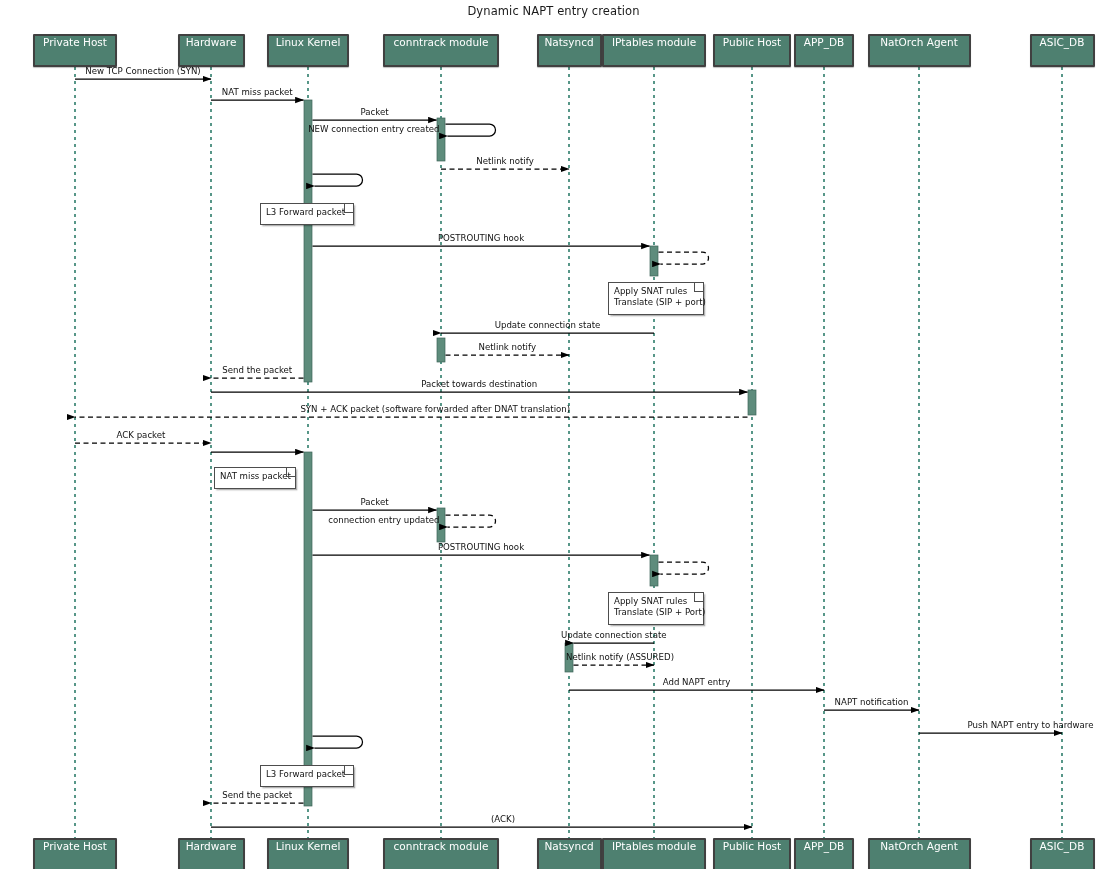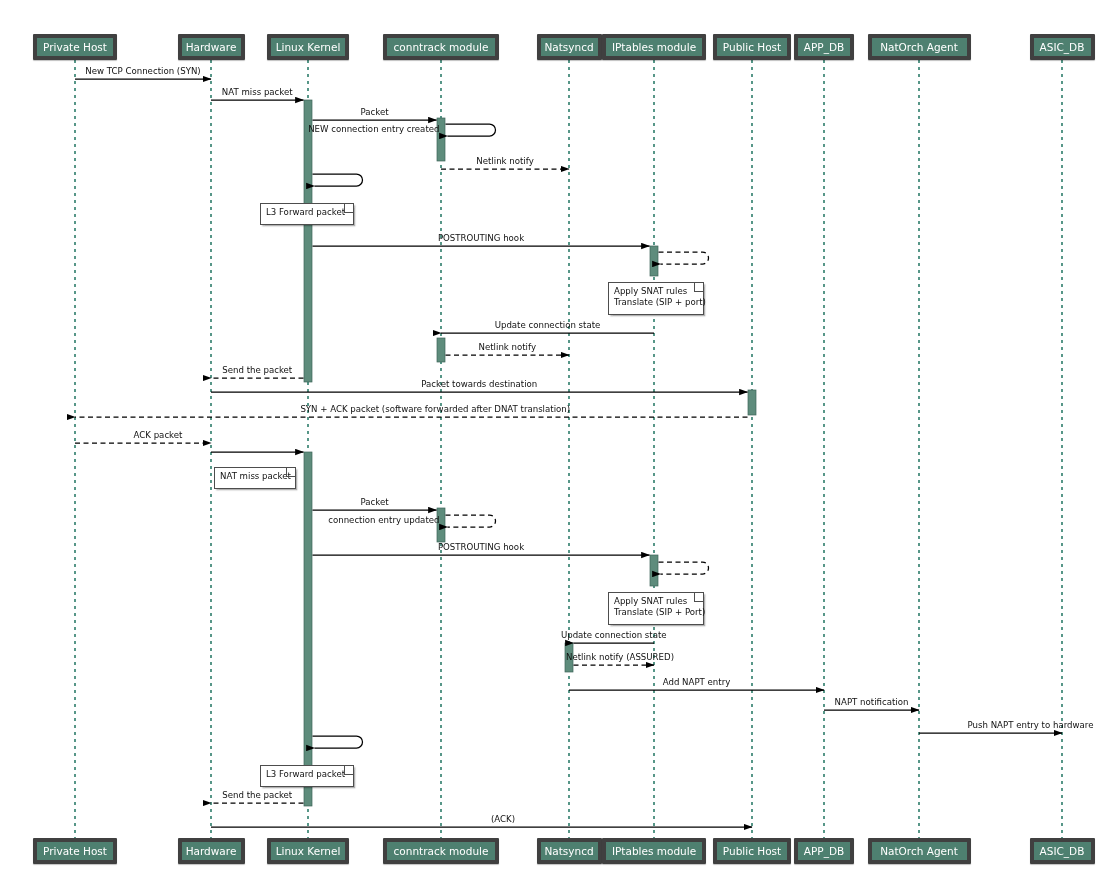--- a/index.html
+++ b/index.html
@@ -1,34 +1,35 @@
 <!DOCTYPE html>
 <html><head>
 <meta charset="utf-8">
 <style>
   html,body{margin:0;padding:0;background:#ffffff;}
   body{width:1107px;height:869px;font-family:"DejaVu Sans","Liberation Sans",sans-serif;color:#000;}
   #stage{position:relative;width:1107px;height:869px;overflow:hidden;}
   #svg{position:absolute;left:0;top:0;width:1107px;height:869px;}
   .ttl{position:absolute;left:0;top:4px;width:1107px;text-align:center;font-size:11.5px;color:#1a1a1a;letter-spacing:.1px;}
-  .pbox{position:absolute;box-sizing:border-box;background:#4E8070;border:4px solid #404040;
-        color:#fff;font-size:10.5px;display:flex;align-items:center;justify-content:center;
-        height:26px;border-radius:1px;box-shadow:0 1px 1px rgba(0,0,0,.25);white-space:nowrap;}
+  .pbox{position:absolute;box-sizing:border-box;background:#4E8070;border:2px solid #404040;
+        color:#fff;font-size:10.5px;display:flex;align-items:flex-start;justify-content:center;
+        height:33px;border-radius:1px;box-shadow:0 1px 1px rgba(0,0,0,.25);white-space:nowrap;}
   .msg{position:absolute;font-size:8.6px;color:#111;white-space:nowrap;line-height:1.05;}
   .note{position:absolute;box-sizing:border-box;background:#fff;border:1px solid #4d4d4d;
         font-size:8.6px;color:#111;line-height:1.25;padding:3px 6px 3px 5px;
         box-shadow:1.5px 1.5px 1.5px rgba(0,0,0,.30);white-space:nowrap;}
   .note .fold{position:absolute;right:0;top:0;width:8px;height:8px;
         background:linear-gradient(225deg,#ffffff 0 50%,transparent 50% 100%);
         border-left:1px solid #4d4d4d;border-bottom:1px solid #4d4d4d;}
 </style>
 </head>
 <body>
 
 <div id="stage">
+  <div class="ttl">Dynamic NAPT entry creation</div>
   <svg id="svg" xmlns="http://www.w3.org/2000/svg">
     <defs>
       <marker id="ah" markerWidth="9" markerHeight="9" refX="8.4" refY="3.2" orient="auto" markerUnits="userSpaceOnUse">
         <path d="M0,0 L9,3.2 L0,6.4 z" fill="#000"></path>
       </marker>
       <marker id="ahl" markerWidth="9" markerHeight="9" refX="0.6" refY="3.2" orient="auto" markerUnits="userSpaceOnUse">
         <path d="M9,0 L0,3.2 L9,6.4 z" fill="#000"></path>
       </marker>
     </defs>
     <g id="lifelines">
@@ -151,21 +152,21 @@
       <div class="msg" style="left: 257.25px; top: 88px; transform: translateX(-50%);">NAT miss packet</div>
       <div class="msg" style="left: 374.5px; top: 108px; transform: translateX(-50%);">Packet</div>
       <div class="msg" style="left: 439.5px; top: 125px; transform: translateX(-100%);">NEW connection entry created</div>
       <div class="msg" style="left: 505px; top: 157px; transform: translateX(-50%);">Netlink notify</div>
       <div class="msg" style="left: 481px; top: 234px; transform: translateX(-50%);">POSTROUTING hook</div>
       <div class="msg" style="left: 547.5px; top: 321px; transform: translateX(-50%);">Update connection state</div>
       <div class="msg" style="left: 507.25px; top: 343px; transform: translateX(-50%);">Netlink notify</div>
       <div class="msg" style="left: 257.25px; top: 366px; transform: translateX(-50%);">Send the packet</div>
       <div class="msg" style="left: 479.25px; top: 380px; transform: translateX(-50%);">Packet towards destination</div>
       <div class="msg" style="left: 411.25px; top: 405px; transform: translateX(-50%); margin-left: 24px;">SYN + ACK packet (software forwarded after DNAT translation)</div>
-      <div class="msg" style="left: 158px; top: 431px; transform: translateX(-50%); text-align: right;">ACK packet</div>
+      <div class="msg" style="left: 141px; top: 431px; transform: translateX(-50%); text-align: right;">ACK packet</div>
       <div class="msg" style="left: 374.5px; top: 498px; transform: translateX(-50%);">Packet</div>
       <div class="msg" style="left: 439.5px; top: 516px; transform: translateX(-100%);">connection entry updated</div>
       <div class="msg" style="left: 481px; top: 543px; transform: translateX(-50%);">POSTROUTING hook</div>
       <div class="msg" style="left: 613.75px; top: 631px; transform: translateX(-50%);">Update connection state</div>
       <div class="msg" style="left: 620px; top: 653px; transform: translateX(-50%);">Netlink notify (ASSURED)</div>
       <div class="msg" style="left: 696.5px; top: 678px; transform: translateX(-50%);">Add NAPT entry</div>
       <div class="msg" style="left: 871.5px; top: 698px; transform: translateX(-50%); text-align: center;">NAPT notification</div>
       <div class="msg" style="left: 990.5px; top: 721px; transform: translateX(-50%); margin-left: 40px;">Push NAPT entry to hardware</div>
       <div class="msg" style="left: 257.25px; top: 791px; transform: translateX(-50%);">Send the packet</div>
       <div class="msg" style="left: 459px; top: 815px; transform: translateX(-50%); margin-left: 44px;">(ACK)</div>

